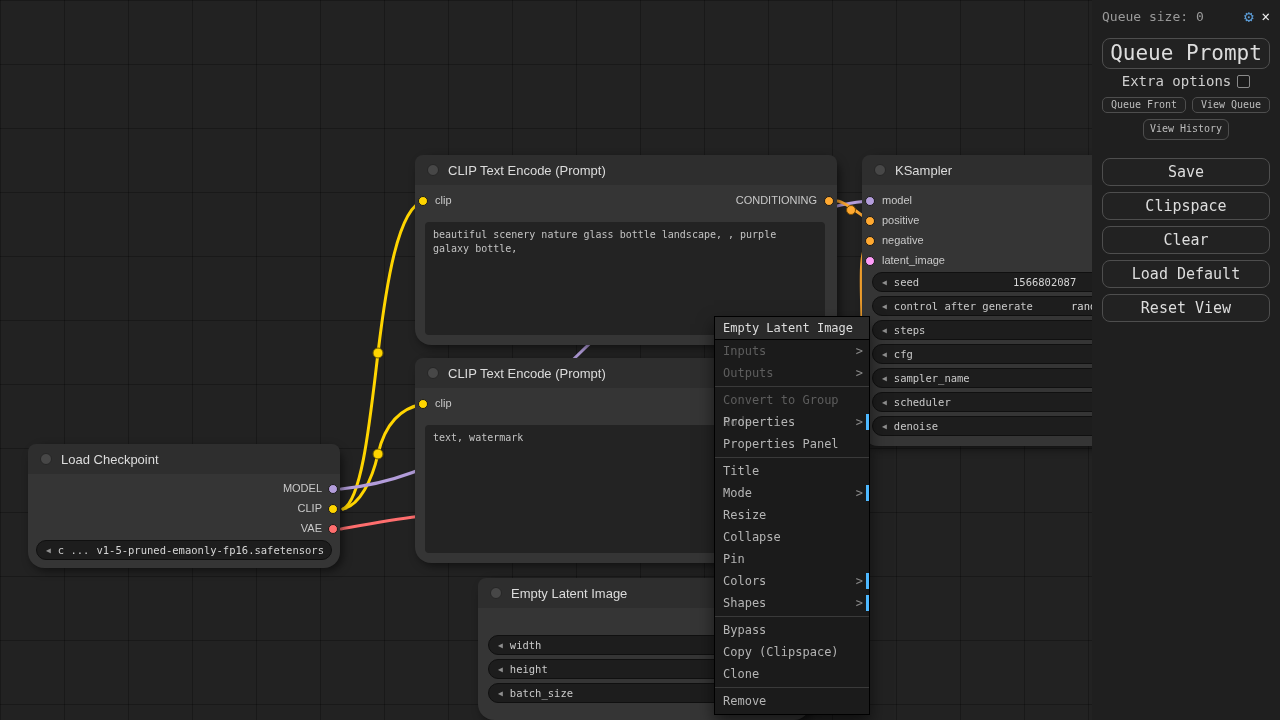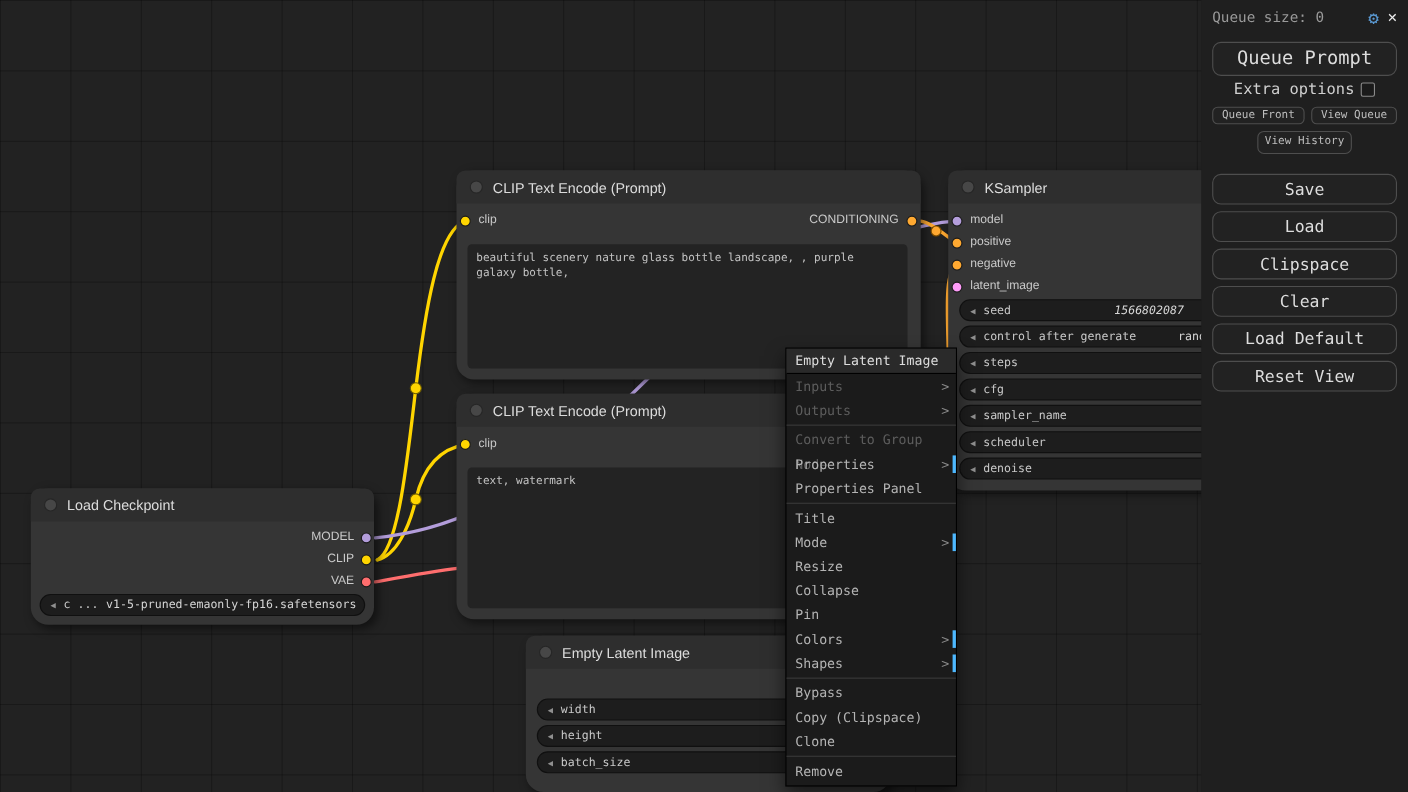--- a/index.html
+++ b/index.html
@@ -65,21 +65,21 @@
              background:#1f1f1f; z-index:10; padding:0 10px;
              font-family:"DejaVu Sans Mono", monospace; color:#ccc; }
   .sb-top { display:flex; align-items:center; height:32px; gap:8px; }
   .sb-qsize { font-size:13px; color:#9a9a9a; flex:1 1 auto; }
   .sb-gear { color:#5b9bd5; font-size:16px; cursor:pointer; }
   .sb-close { color:#f0f0f0; font-size:14px; cursor:pointer; }
   .sbtn { display:block; width:100%; background:#222; border:1px solid #4e4e4e;
           border-radius:8px; color:#dddddd; text-align:center;
           font:15px "DejaVu Sans Mono", monospace; height:28px; line-height:26px;
           margin-top:6px; cursor:pointer; }
-  .sbtn-big { height:31px; line-height:29px; font-size:17px; margin-top:6px; }
+  .sbtn-big { height:31px; line-height:29px; font-size:21px; margin-top:6px; }
   .sb-extra { display:flex; align-items:center; justify-content:center; gap:6px;
               margin-top:4px; font-size:14px; color:#cfcfcf; }
   .sb-check { width:13px; height:13px; border:1px solid #8a8a8a; background:#1a1a1a;
               border-radius:2px; }
   .sb-smallrow { display:flex; gap:6px; margin-top:8px; }
   .sbtn-small { flex:1 1 auto; background:#222; border:1px solid #4e4e4e;
                 border-radius:5px; color:#bdbdbd; text-align:center;
                 font:10px "DejaVu Sans Mono", monospace; height:16px; line-height:14px; }
   .sbtn-history { display:block; width:86px; margin:6px auto 0;
                   background:#222; border:1px solid #4e4e4e; border-radius:6px;
@@ -156,21 +156,21 @@
     <span class="io-dot" style="left:3px; top:61px; background:#FFA931;"></span>
     <span class="io-label" style="left:20px; top:59px;">positive</span>
     <span class="io-dot" style="left:3px; top:81px; background:#FFA931;"></span>
     <span class="io-label" style="left:20px; top:79px;">negative</span>
     <span class="io-dot" style="left:3px; top:101px; background:#FF9CF9;"></span>
     <span class="io-label" style="left:20px; top:99px;">latent_image</span>
 
     <div class="widget" style="left:10px; top:117px; width:265px;">
       <span class="arrow">◀</span>
       <span>seed</span>
-      <span class="wval" style="left:140px;font-style:italic;">1566802087</span>
+      <span class="wval" style="left:140px;">1566802087</span>
     </div>
     <div class="widget" style="left:10px; top:141px; width:265px;">
       <span class="arrow">◀</span>
       <span>control after generate</span>
       <span class="wval" style="left:198px;">randomize</span>
     </div>
     <div class="widget" style="left:10px; top:165px; width:265px;">
       <span class="arrow">◀</span>
       <span>steps</span>
     </div>
@@ -284,20 +284,19 @@
       <span>Extra options</span>
       <span class="sb-check"></span>
     </div>
     <div class="sb-smallrow">
       <button class="sbtn-small">Queue Front</button>
       <button class="sbtn-small">View Queue</button>
     </div>
     <button class="sbtn-history">View History</button>
     <div class="sb-gap"></div>
     <button class="sbtn">Save</button>
-    <button class="sbtn">Load</button>
     <button class="sbtn">Clipspace</button>
     <button class="sbtn">Clear</button>
     <button class="sbtn">Load Default</button>
     <button class="sbtn">Reset View</button>
   </div>
 
 </div>
 
 </body></html>

